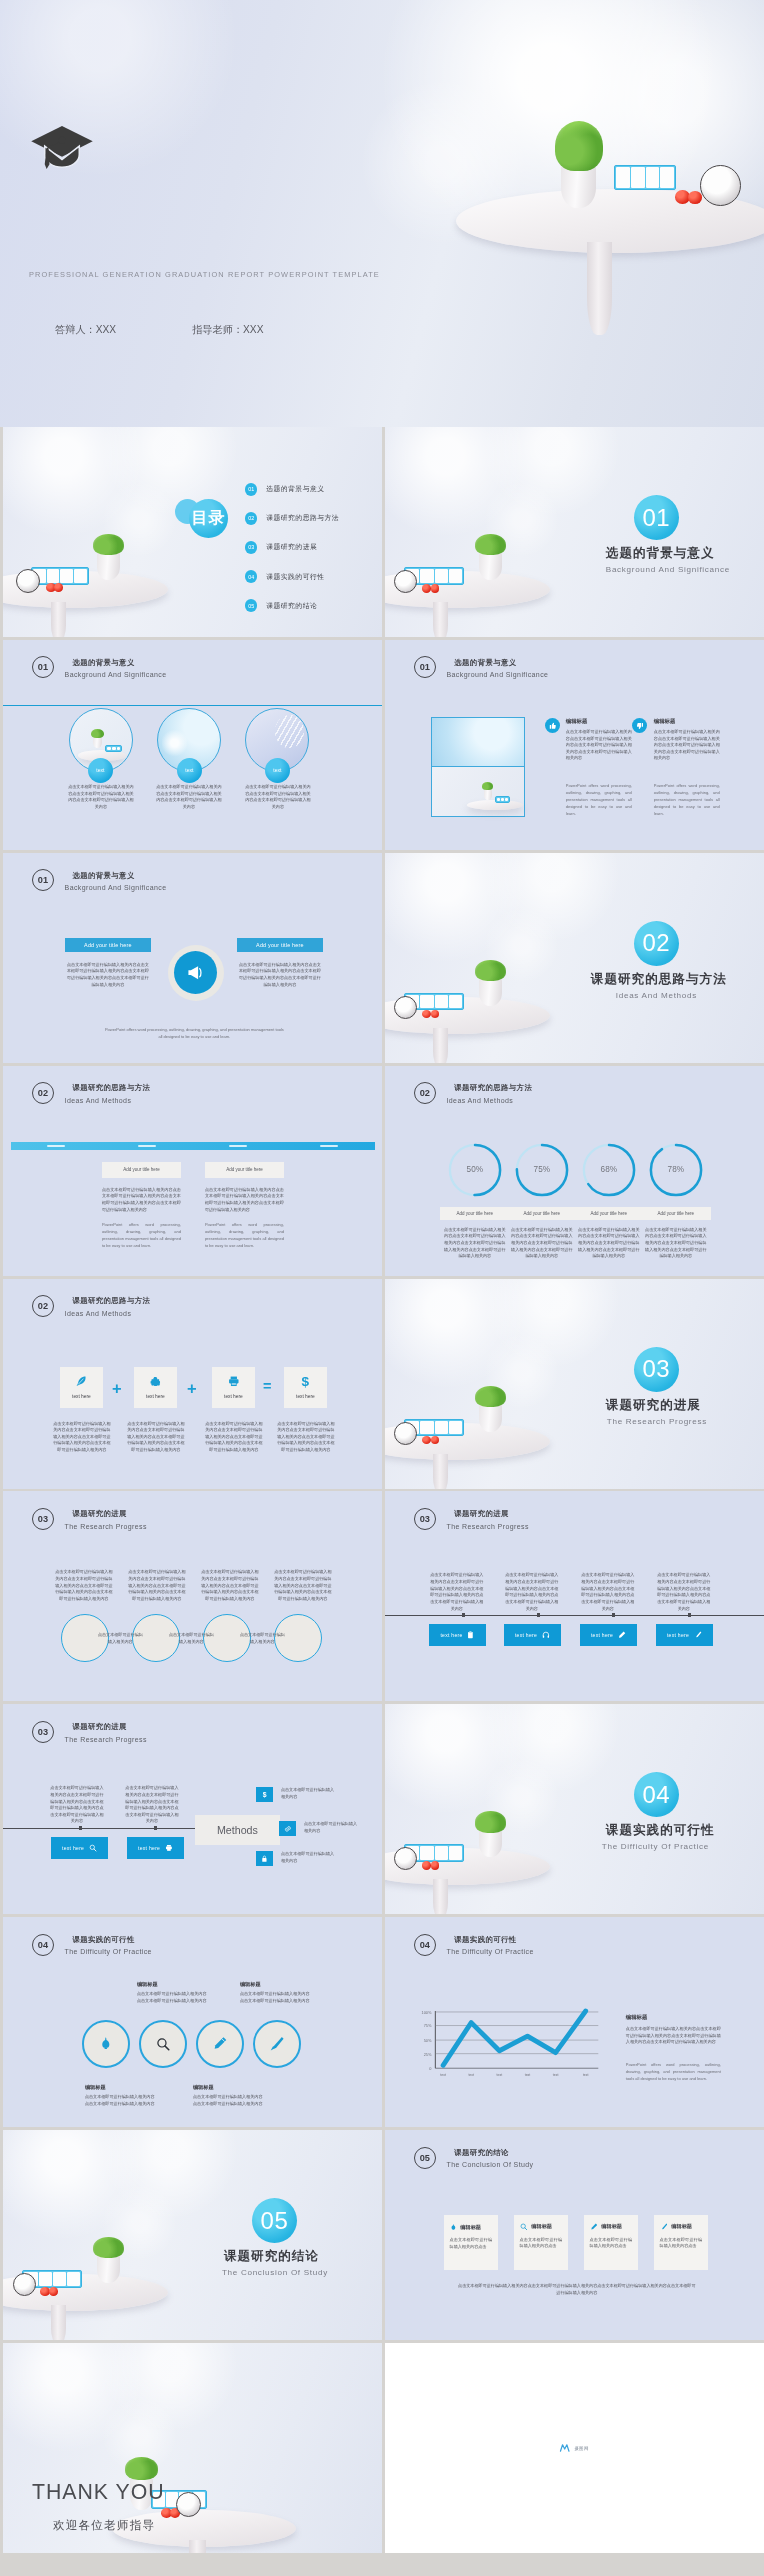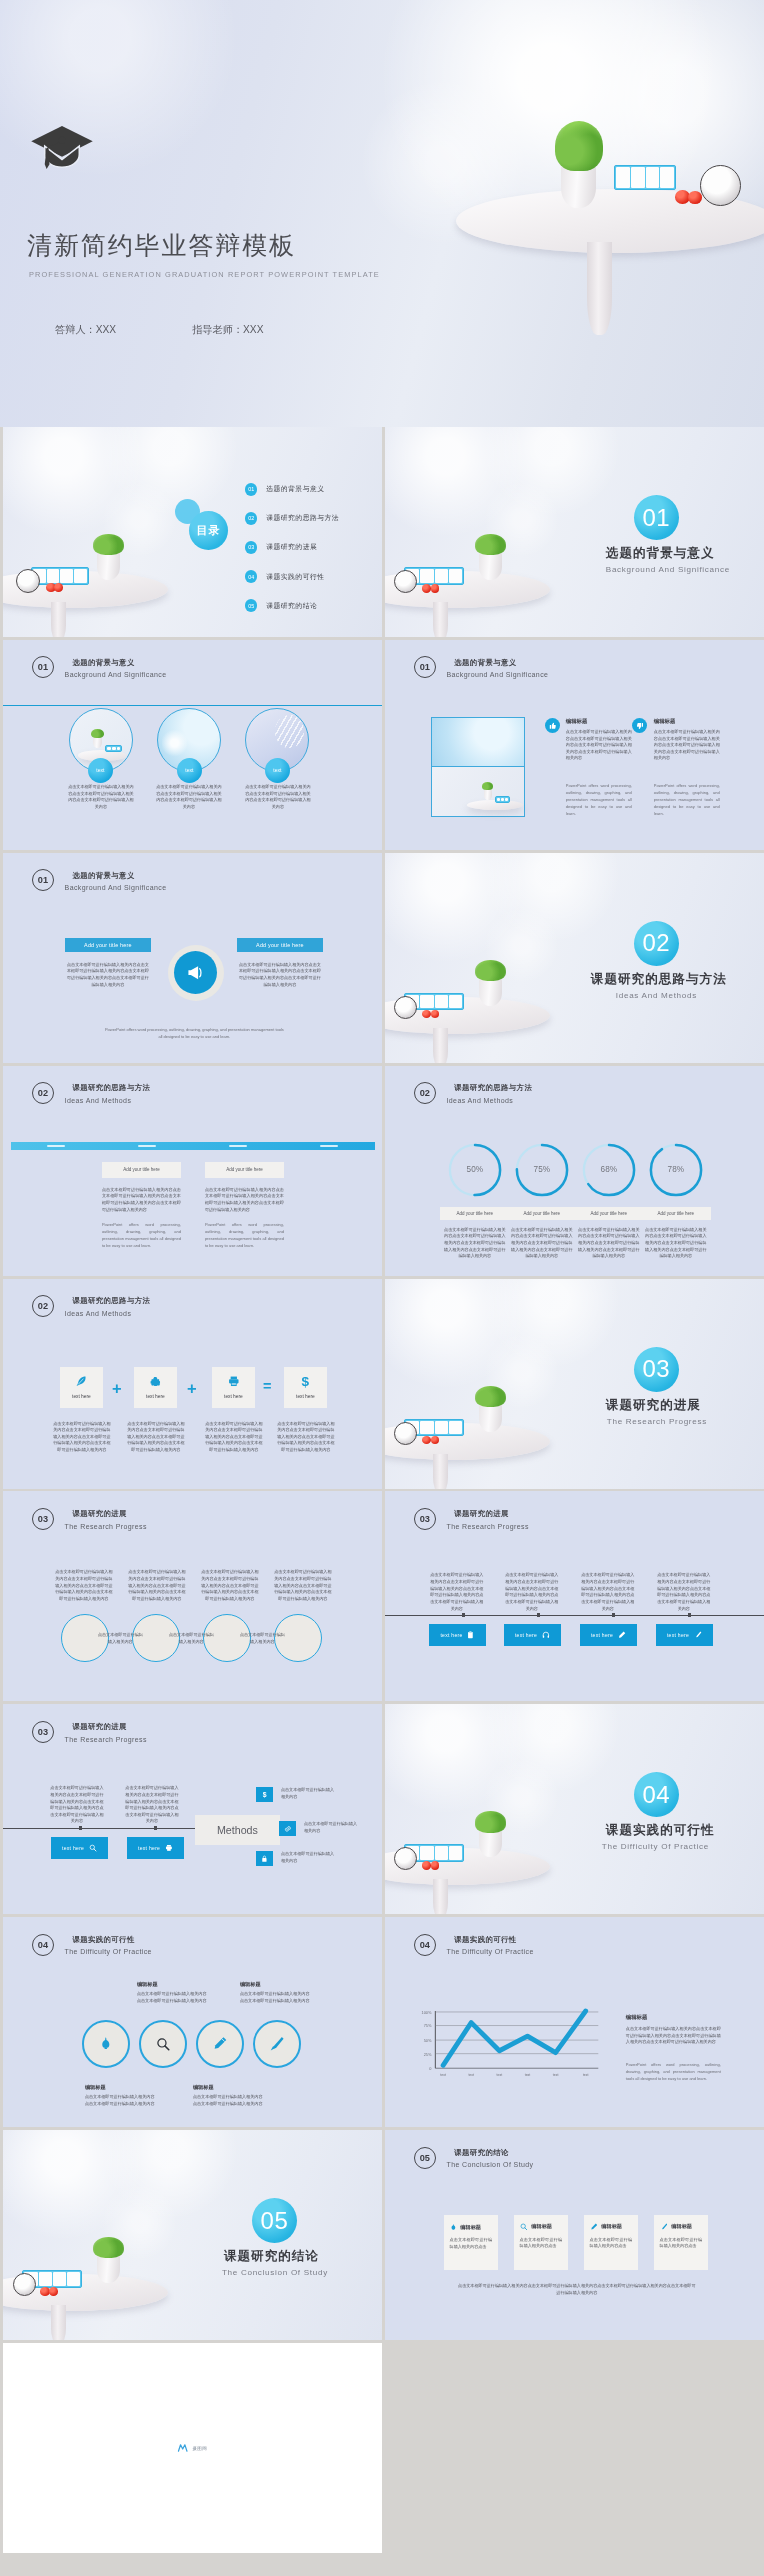--- a/index.html
+++ b/index.html
@@ -175,21 +175,20 @@
 
   <div class="cap">
     <svg viewBox="0 0 68 50" width="66" height="48">
       <path d="M34 2 L66 18 L34 34 L2 18 Z" fill="#3c3c3c"></path>
       <path d="M16 23 v9 c0 8 9 13 18 13 s18 -5 18 -13 v-9 L34 37 Z" fill="#3c3c3c" stroke="#e8ecf6" stroke-width="1.6"></path>
       <path d="M34 17 L20 25 L21 42 l-3 5 l-2 -5 l2 -17" fill="#3c3c3c"></path>
       <circle cx="34" cy="17" r="3.6" fill="#3c3c3c"></circle>
     </svg>
   </div>
 
-  <div class="hero-title">清新简约毕业答辩模板</div>
   <div class="hero-sub">PROFESSIONAL GENERATION GRADUATION REPORT POWERPOINT TEMPLATE</div>
   <div class="hero-meta">
     <span>答辩人：XXX</span>
     <span>指导老师：XXX</span>
   </div>
 </div>
 
 <div class="grid">
 
   <div class="row">
@@ -203,21 +202,21 @@
           <span></span>
           <span></span>
           <span></span>
           <span></span>
         </div>
       <div class="prop clockface" style="left:13.6px;top:142px;width:24px;height:24px;"></div>
       <div class="prop tomato" style="left:43px;top:156px;width:9.7px;height:8.7px;"></div>
       <div class="prop tomato" style="left:51px;top:156px;width:8.7px;height:8.7px;"></div>
 
       <div class="prop" style="left:172px;top:72px;width:25px;height:25px;border-radius:50%;background:#4ec6ef;opacity:.85;"></div>
-      <div class="prop" style="left:186px;top:84px;width:39px;height:39px;border-radius:50%;background:radial-gradient(circle at 35% 30%,#5ccdf0 0 30%,#29b6e3 72%);display:flex;align-items:center;justify-content:center;color:#fff;font-size:11px;font-weight:700;letter-spacing:1px;">目录</div>
+      <div class="prop" style="left:186px;top:72px;width:39px;height:39px;border-radius:50%;background:radial-gradient(circle at 35% 30%,#5ccdf0 0 30%,#29b6e3 72%);display:flex;align-items:center;justify-content:center;color:#fff;font-size:16px;font-weight:700;letter-spacing:1px;">目录</div>
 
       <div class="prop" style="left:242px;top:56px;display:flex;flex-direction:column;gap:16.5px;">
         <div class="toc-item">
           <span class="toc-num">01</span>
           <span class="toc-label">选题的背景与意义</span>
         </div>
         <div class="toc-item">
           <span class="toc-num">02</span>
           <span class="toc-label">课题研究的思路与方法</span>
         </div>
@@ -887,20 +886,38 @@
         </div>
         <div class="lorem-j" style="margin-top:5.8px;">点击文本框即可进行编辑输入相关内容点击</div>
       </div>
 
       <div class="lorem" style="position:absolute;left:73px;top:153px;width:238px;">点击文本框即可进行编辑输入相关内容点击文本框即可进行编辑输入相关内容点击文本框即可进行编辑输入相关内容点击文本框即可进行编辑输入相关内容</div>
     </div>
   </div>
 
   <div class="row">
 
+    <div class="slide photo">
+      <div class="prop tabletop" style="left:109px;top:167px;width:184px;height:37px;"></div>
+      <div class="prop tableleg" style="left:186px;top:197px;width:17.5px;height:39px;"></div>
+      <div class="prop pot" style="left:127px;top:134px;width:23px;height:33px;"></div>
+      <div class="prop grass" style="left:122px;top:114px;width:33px;height:23px;"></div>
+      <div class="prop notes" style="left:148px;top:147px;width:56px;height:19.4px;">
+          <span></span>
+          <span></span>
+          <span></span>
+          <span></span>
+        </div>
+      <div class="prop tomato" style="left:158px;top:165px;width:10.7px;height:9.7px;"></div>
+      <div class="prop tomato" style="left:167px;top:165px;width:9.7px;height:9.7px;"></div>
+      <div class="prop clockface" style="left:173px;top:149px;width:25px;height:25px;"></div>
+
+      <div class="thank-ttl">THANK YOU</div>
+      <div class="thank-sub">欢迎各位老师指导</div>
+    </div>
 
     <div class="slide white">
       <div class="wm">
         <span>
           <svg width="10.7" height="10.7" viewBox="0 0 20 20">
               <path d="M2 16 L6 4 L10 12 L14 4 L18 16" stroke="#3aa3dd" stroke-width="2.3" fill="none" stroke-linejoin="round" stroke-linecap="round"></path>
             </svg>
         </span>
         <span class="wm-txt">摄图网</span>
       </div>

